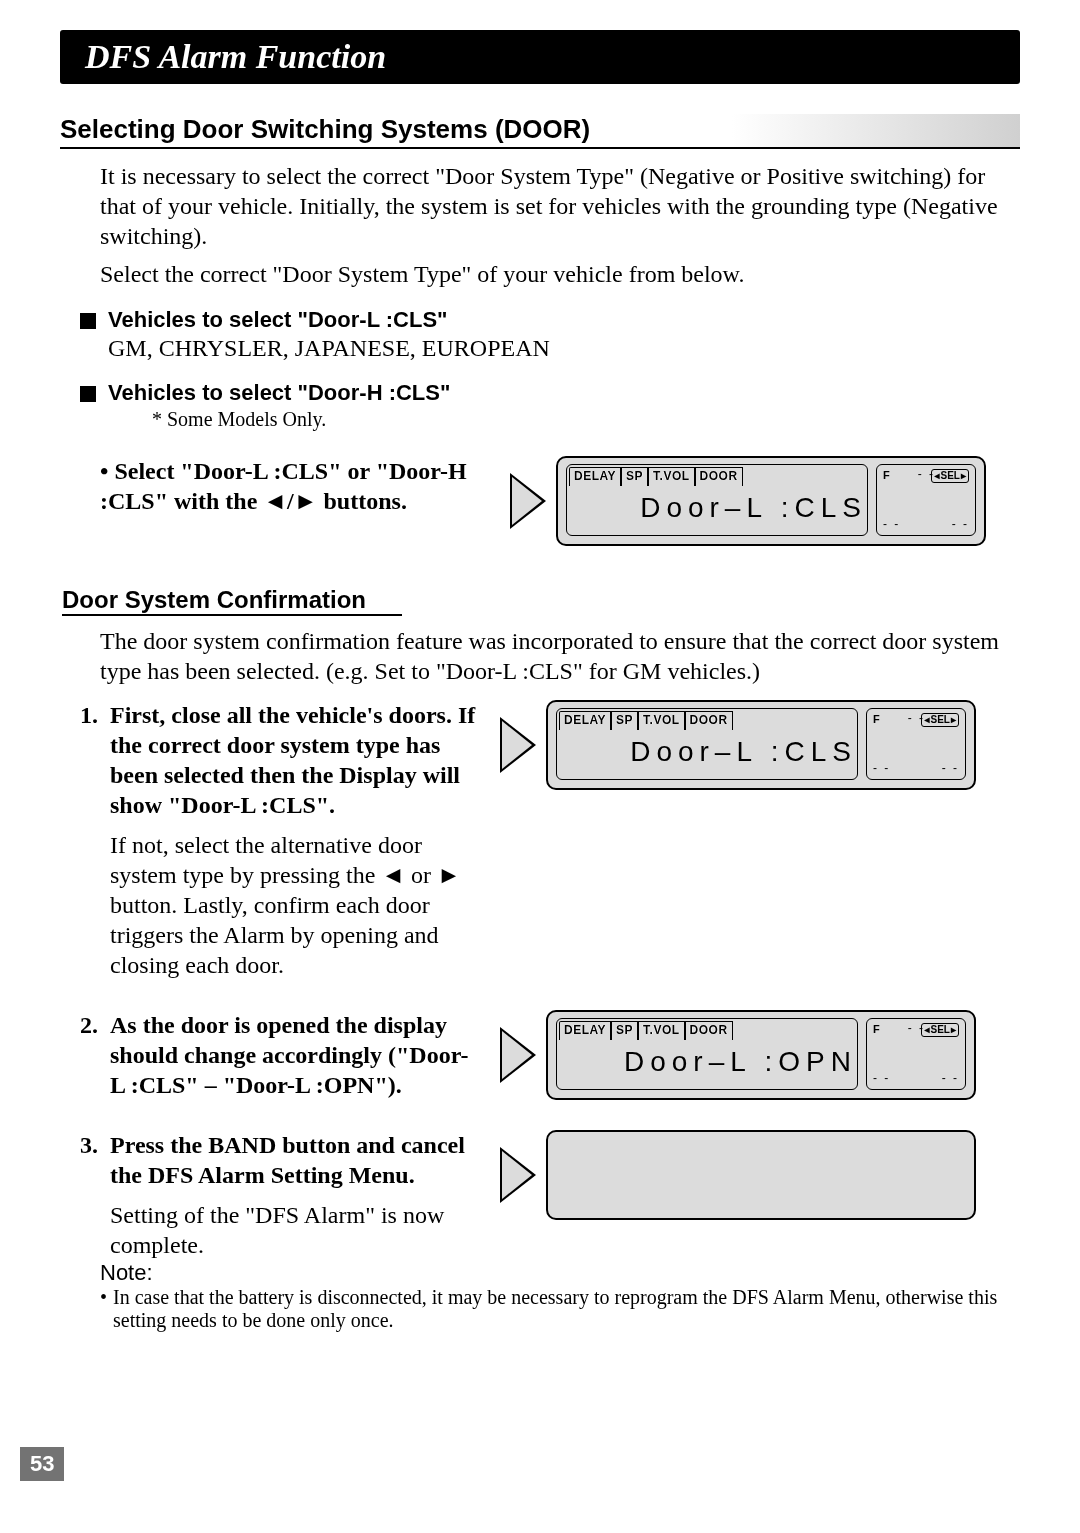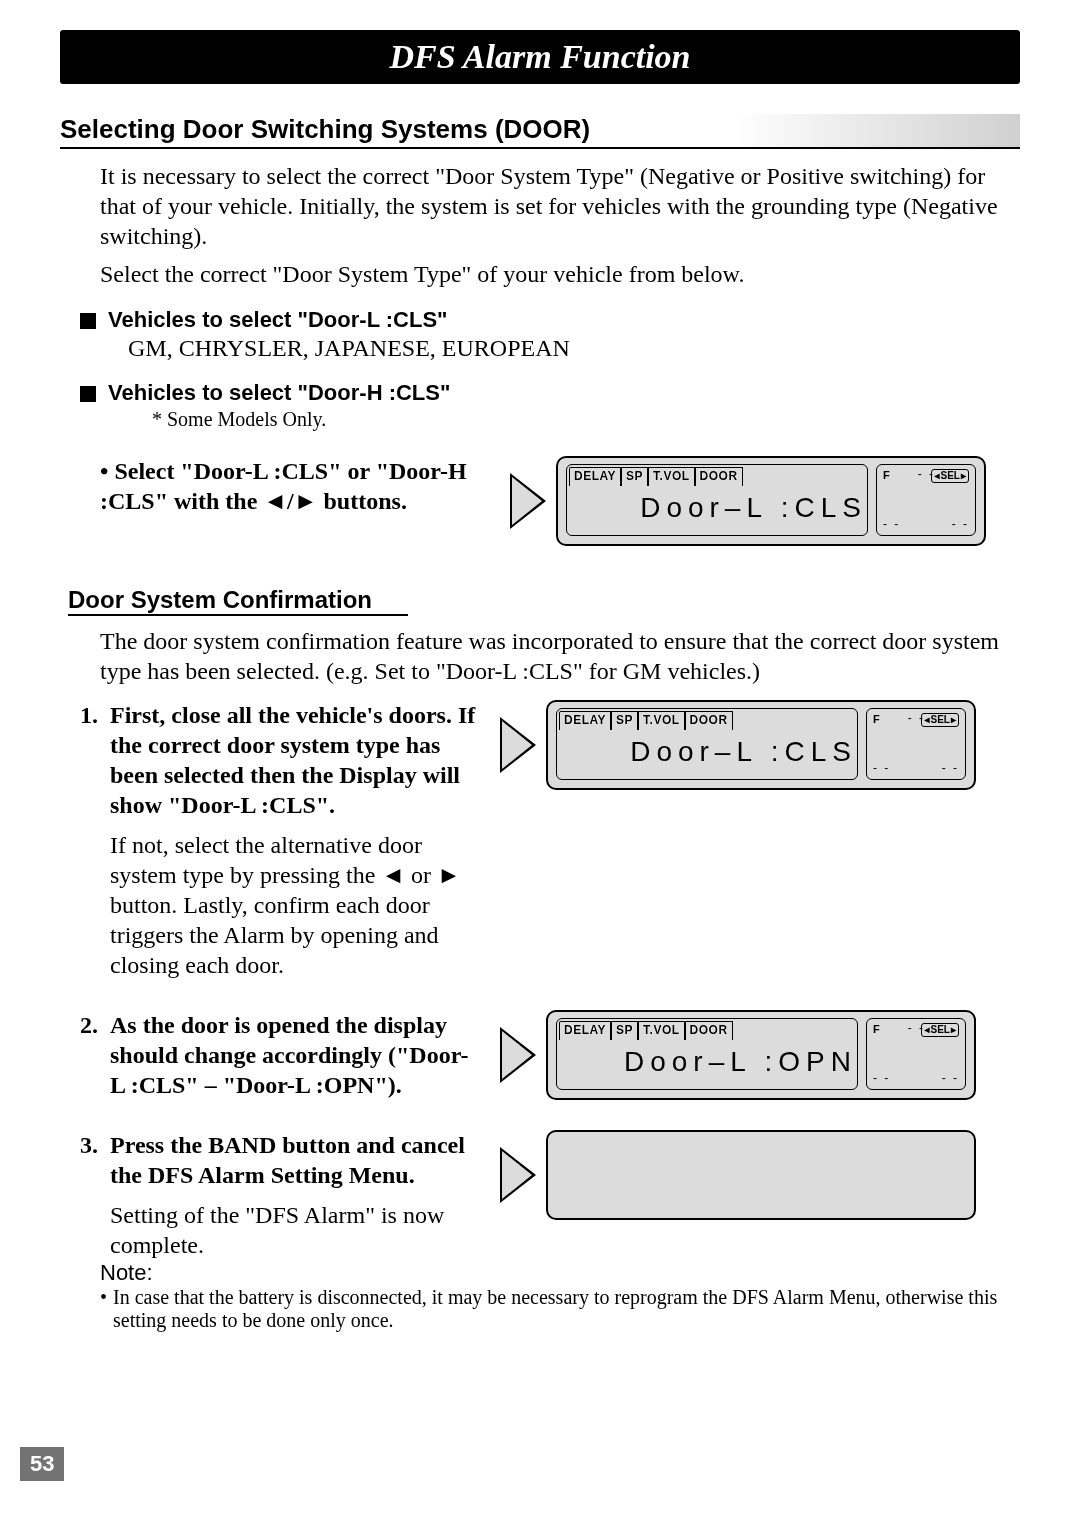--- a/index.html
+++ b/index.html
@@ -19,21 +19,20 @@
   }
   .header-bar {
     background: #000;
     color: #fff;
     font-style: italic;
     font-weight: bold;
     font-size: 34px;
     padding: 8px 25px;
     border-radius: 3px;
     margin-bottom: 30px;
-    text-align: center;
   }
   .section-title {
     font-family: Arial, Helvetica, sans-serif;
     font-weight: bold;
     font-size: 26px;
     border-bottom: 2px solid #000;
     display: block;
     margin: 10px 0 12px 0;
     padding-bottom: 2px;
     background: linear-gradient(to right, #fff 0%, #fff 70%, #d0d0d0 100%);
@@ -63,21 +62,21 @@
     margin-top: 6px;
     margin-right: 12px;
     flex-shrink: 0;
   }
   .bullet-head {
     font-weight: bold;
   }
   .bullet-body {
     font-family: "Times New Roman", Times, serif;
     font-size: 24px;
-    margin-left: 48px;
+    margin-left: 28px;
     margin-bottom: 8px;
   }
   .asterisk-note {
     font-family: "Times New Roman", Times, serif;
     font-size: 20px;
     margin-left: 72px;
     margin-bottom: 25px;
   }
   .instruction-row {
     display: flex;
@@ -99,21 +98,21 @@
   }
   .instruction-sub {
     font-weight: normal;
     margin-top: 10px;
   }
   .sub-heading {
     font-family: Arial, Helvetica, sans-serif;
     font-weight: bold;
     font-size: 24px;
     border-bottom: 2px solid #000;
-    margin: 40px 0 10px 8px;
+    margin: 40px 0 10px 2px;
     width: 340px;
   }
   .note-head {
     font-family: Arial, Helvetica, sans-serif;
     font-weight: normal;
     font-size: 22px;
     margin-left: 40px;
   }
   .note-body {
     font-family: "Times New Roman", Times, serif;

